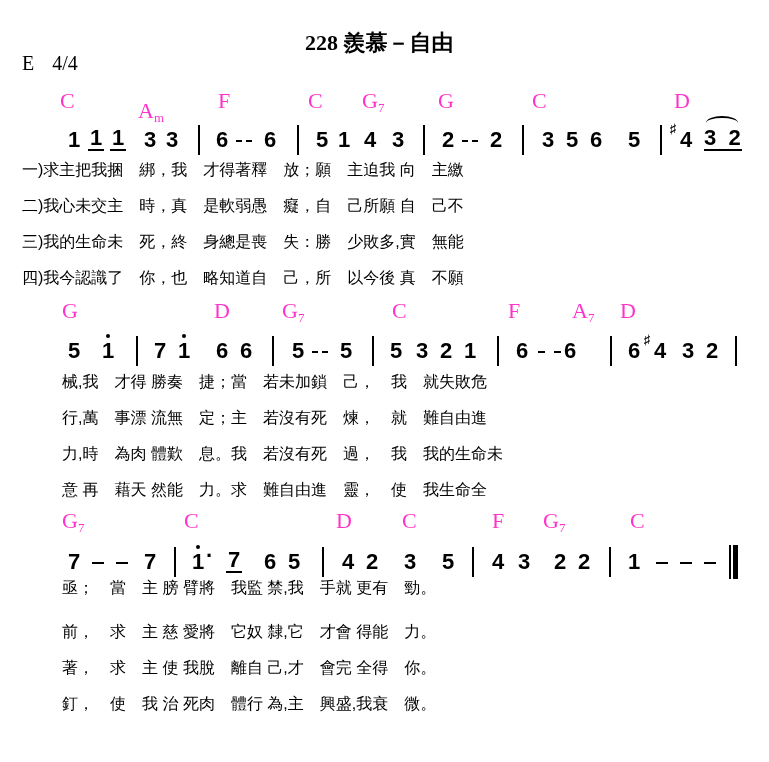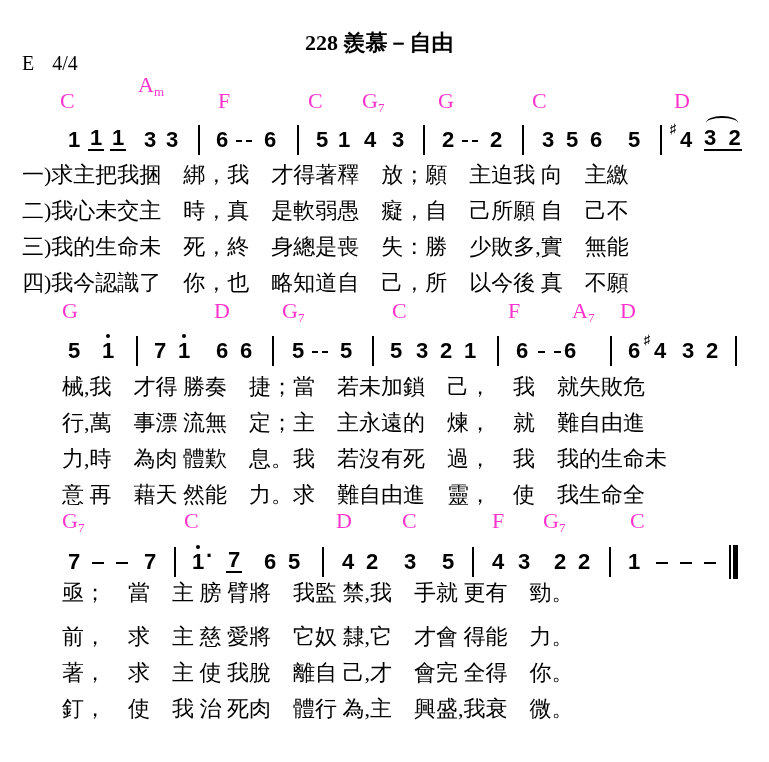--- a/index.html
+++ b/index.html
@@ -29,38 +29,38 @@
   .note.u { border-bottom: 2px solid #000; line-height: 22px; }
   .hdot { position: absolute; left: 6px; top: -4px; width: 4px; height: 4px; background: #000; border-radius: 50%; }
   .sharp { position: absolute; font-size: 13px; font-weight: bold; left: -8px; top: -6px; }
   .adot { position: absolute; font-size: 22px; font-weight: bold; left: 16px; top: -6px; }
   .dash {
     height: 2px; background: #000; position: absolute;
   }
   .bar { width: 2px; height: 30px; background: #000; }
   .finalbar { width: 5px; height: 34px; background: #000; }
   .lyric {
-    font-size: 22px; font-family: Liberation Serif, serif; letter-spacing: 0px;
+    font-size: 16px; font-family: Liberation Sans, sans-serif; letter-spacing: 0px;
   }
   .tie {
     width: 32px; height: 12px; border-top: 2px solid #000; border-radius: 50% 50% 0 0;
   }
 </style>
 </head>
 <body>
 
 <div class="abs title">228  羨慕－自由</div>
 <div class="abs key">
   <span>E</span><span class="meter">4/4</span>
 </div>
 
 <div>
 
   <div class="abs chord" style="left:60px;top:88px"><span>C</span></div>
-  <div class="abs chord" style="left:138px;top:72px"><span>A</span><sub>m</sub></div>
+  <div class="abs chord" style="left:138px;top:98px"><span>A</span><sub>m</sub></div>
   <div class="abs chord" style="left:218px;top:88px"><span>F</span></div>
   <div class="abs chord" style="left:308px;top:88px"><span>C</span></div>
   <div class="abs chord" style="left:362px;top:88px"><span>G</span><sub>7</sub></div>
   <div class="abs chord" style="left:438px;top:88px"><span>G</span></div>
   <div class="abs chord" style="left:532px;top:88px"><span>C</span></div>
   <div class="abs chord" style="left:674px;top:88px"><span>D</span></div>
 
   <div>
     <div class="abs note" style="left:66px;top:127px">1</div>
     <div class="abs note u" style="left:88px;top:127px">1</div>
@@ -143,21 +143,21 @@
     <div class="abs bar" style="left:610px;top:336px"></div>
 
     <div class="abs note" style="left:626px;top:338px">6</div>
     <div class="abs note" style="left:652px;top:338px"><span class="sharp">♯</span>4</div>
     <div class="abs note" style="left:680px;top:338px">3</div>
     <div class="abs note" style="left:704px;top:338px">2</div>
     <div class="abs bar" style="left:735px;top:336px"></div>
   </div>
 
   <div class="abs lyric" style="left:62px;top:372px">械,我　才得 勝奏　捷；當　若未加鎖　己，　我　就失敗危</div>
-  <div class="abs lyric" style="left:62px;top:408px">行,萬　事漂 流無　定；主　主永遠的　煉，　就　難自由進</div>
+  <div class="abs lyric" style="left:62px;top:408px">行,萬　事漂 流無　定；主　若沒有死　煉，　就　難自由進</div>
   <div class="abs lyric" style="left:62px;top:444px">力,時　為肉 體歎　息。我　若沒有死　過，　我　我的生命未</div>
   <div class="abs lyric" style="left:62px;top:480px">意 再　藉天 然能　力。求　難自由進　靈，　使　我生命全</div>
 </div>
 
 <div>
   <div class="abs chord" style="left:62px;top:508px"><span>G</span><sub>7</sub></div>
   <div class="abs chord" style="left:184px;top:508px"><span>C</span></div>
   <div class="abs chord" style="left:336px;top:508px"><span>D</span></div>
   <div class="abs chord" style="left:402px;top:508px"><span>C</span></div>
   <div class="abs chord" style="left:492px;top:508px"><span>F</span></div>

